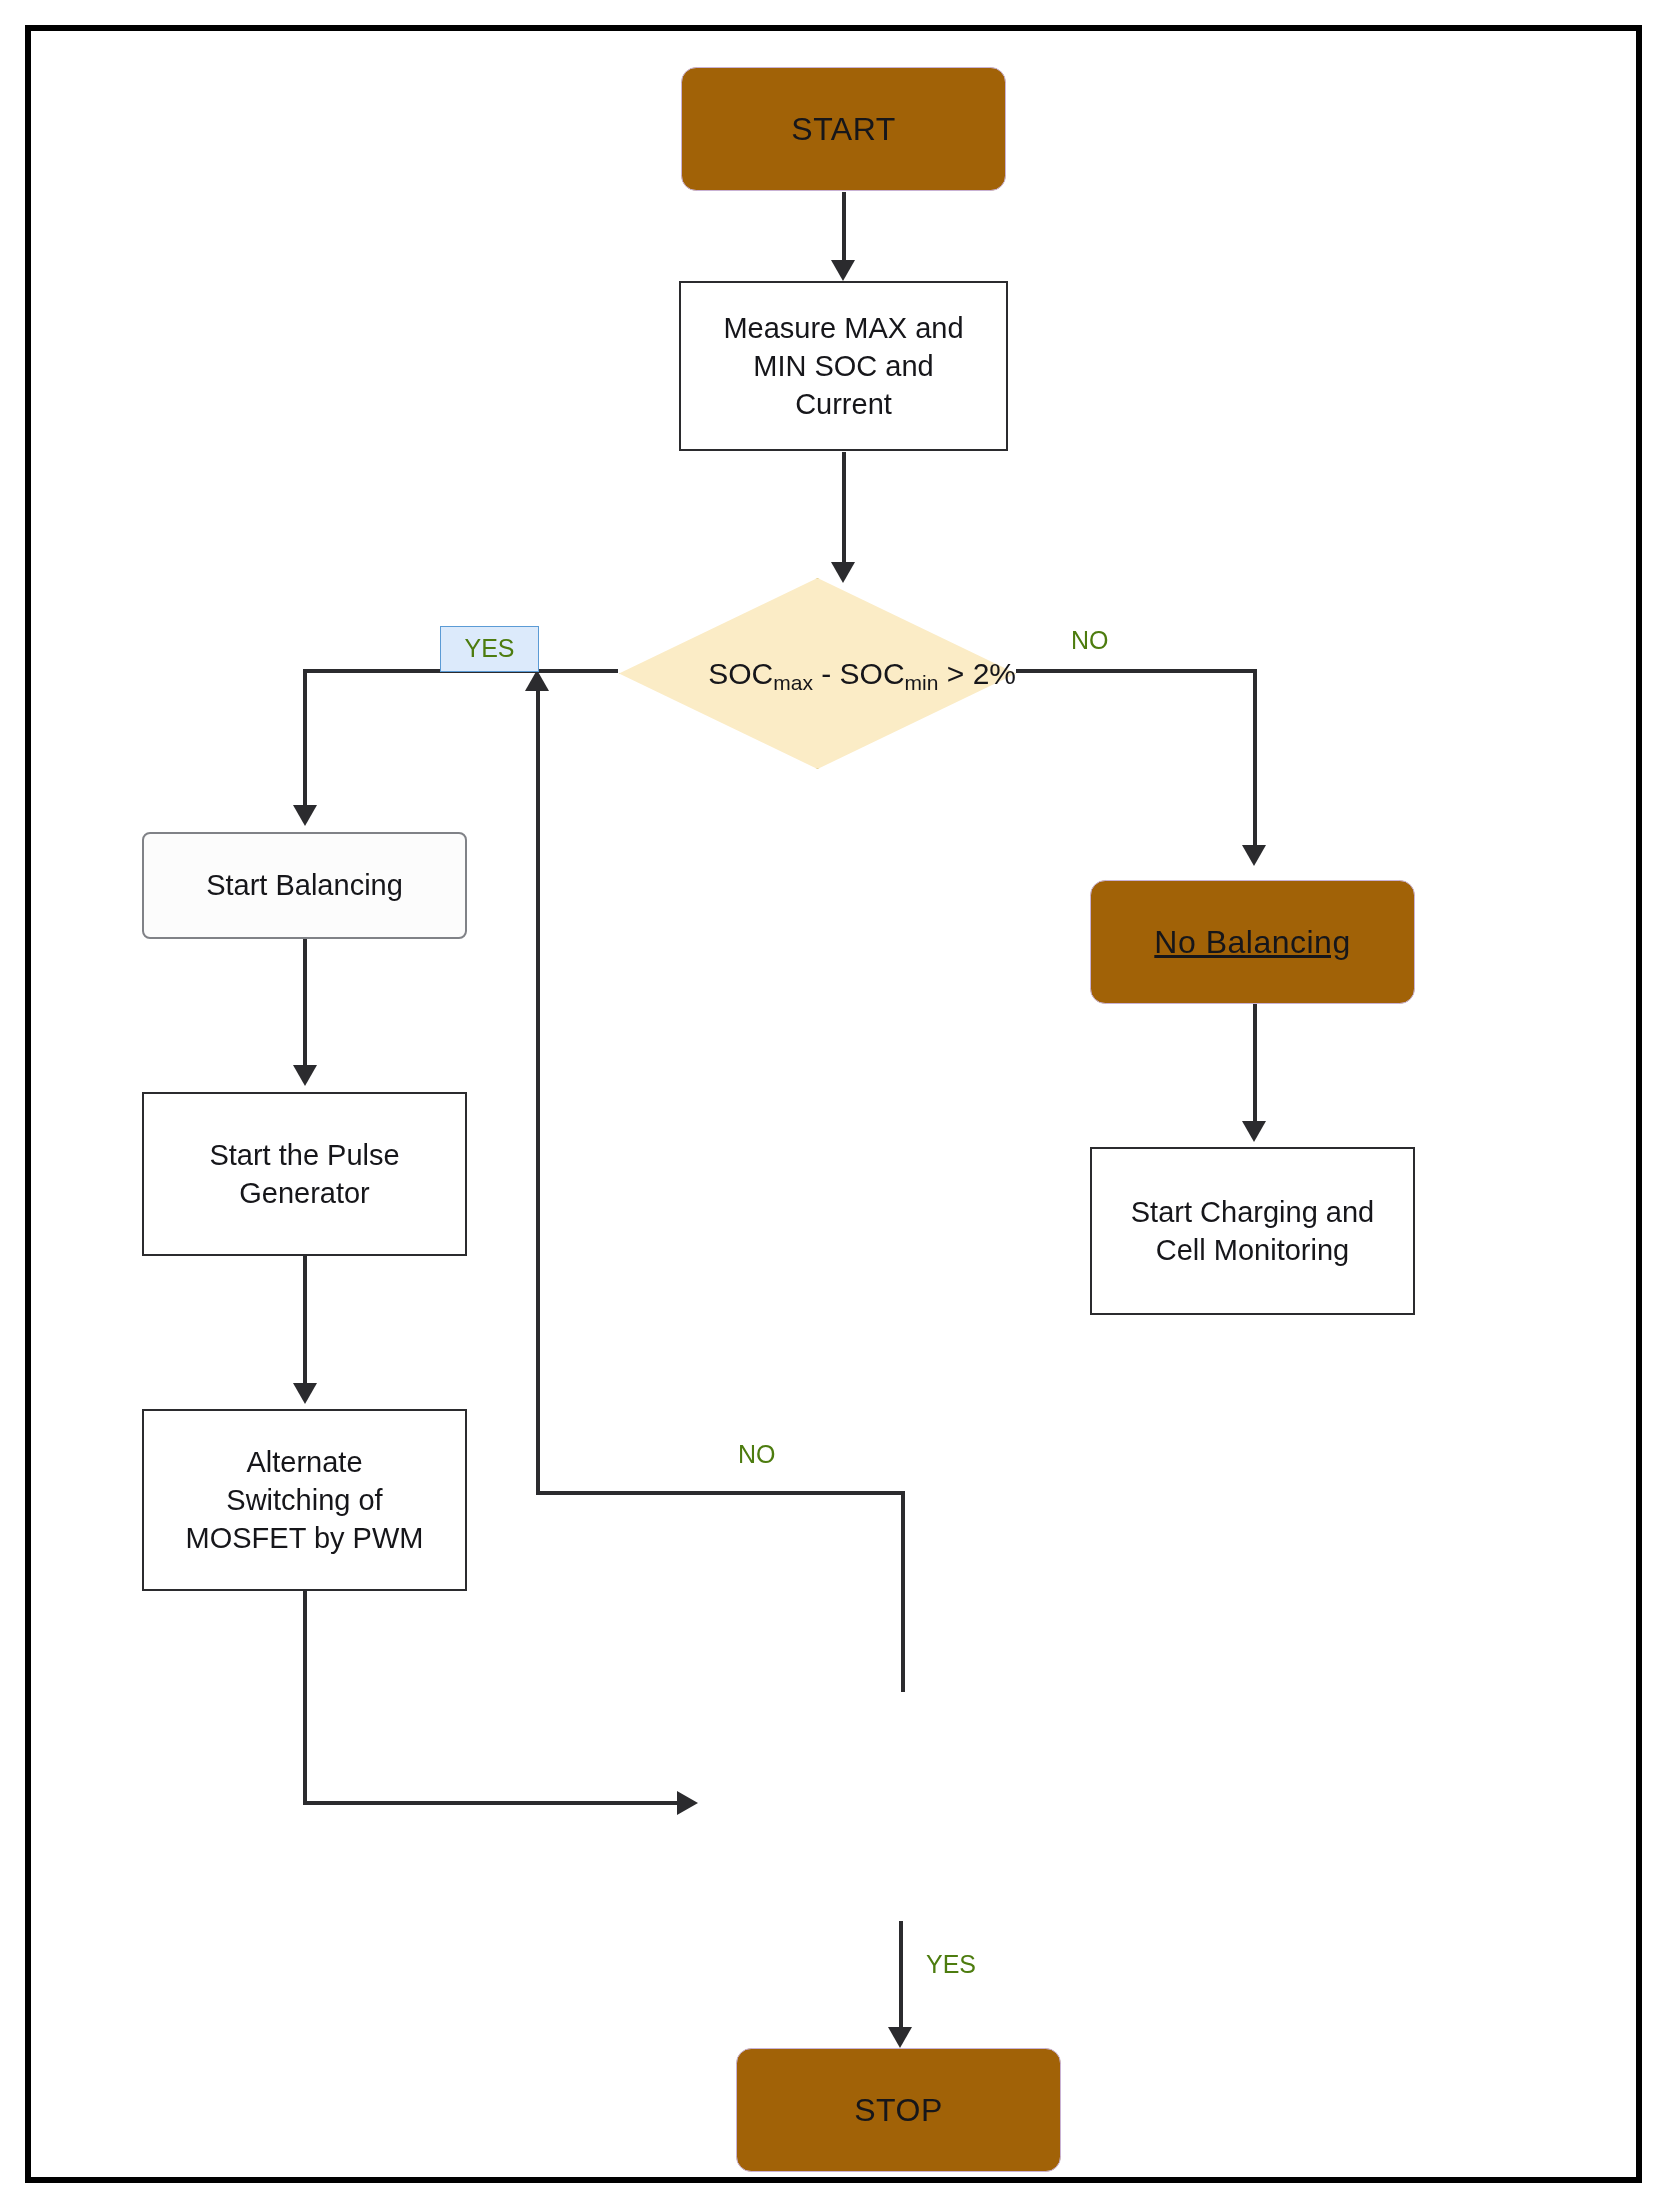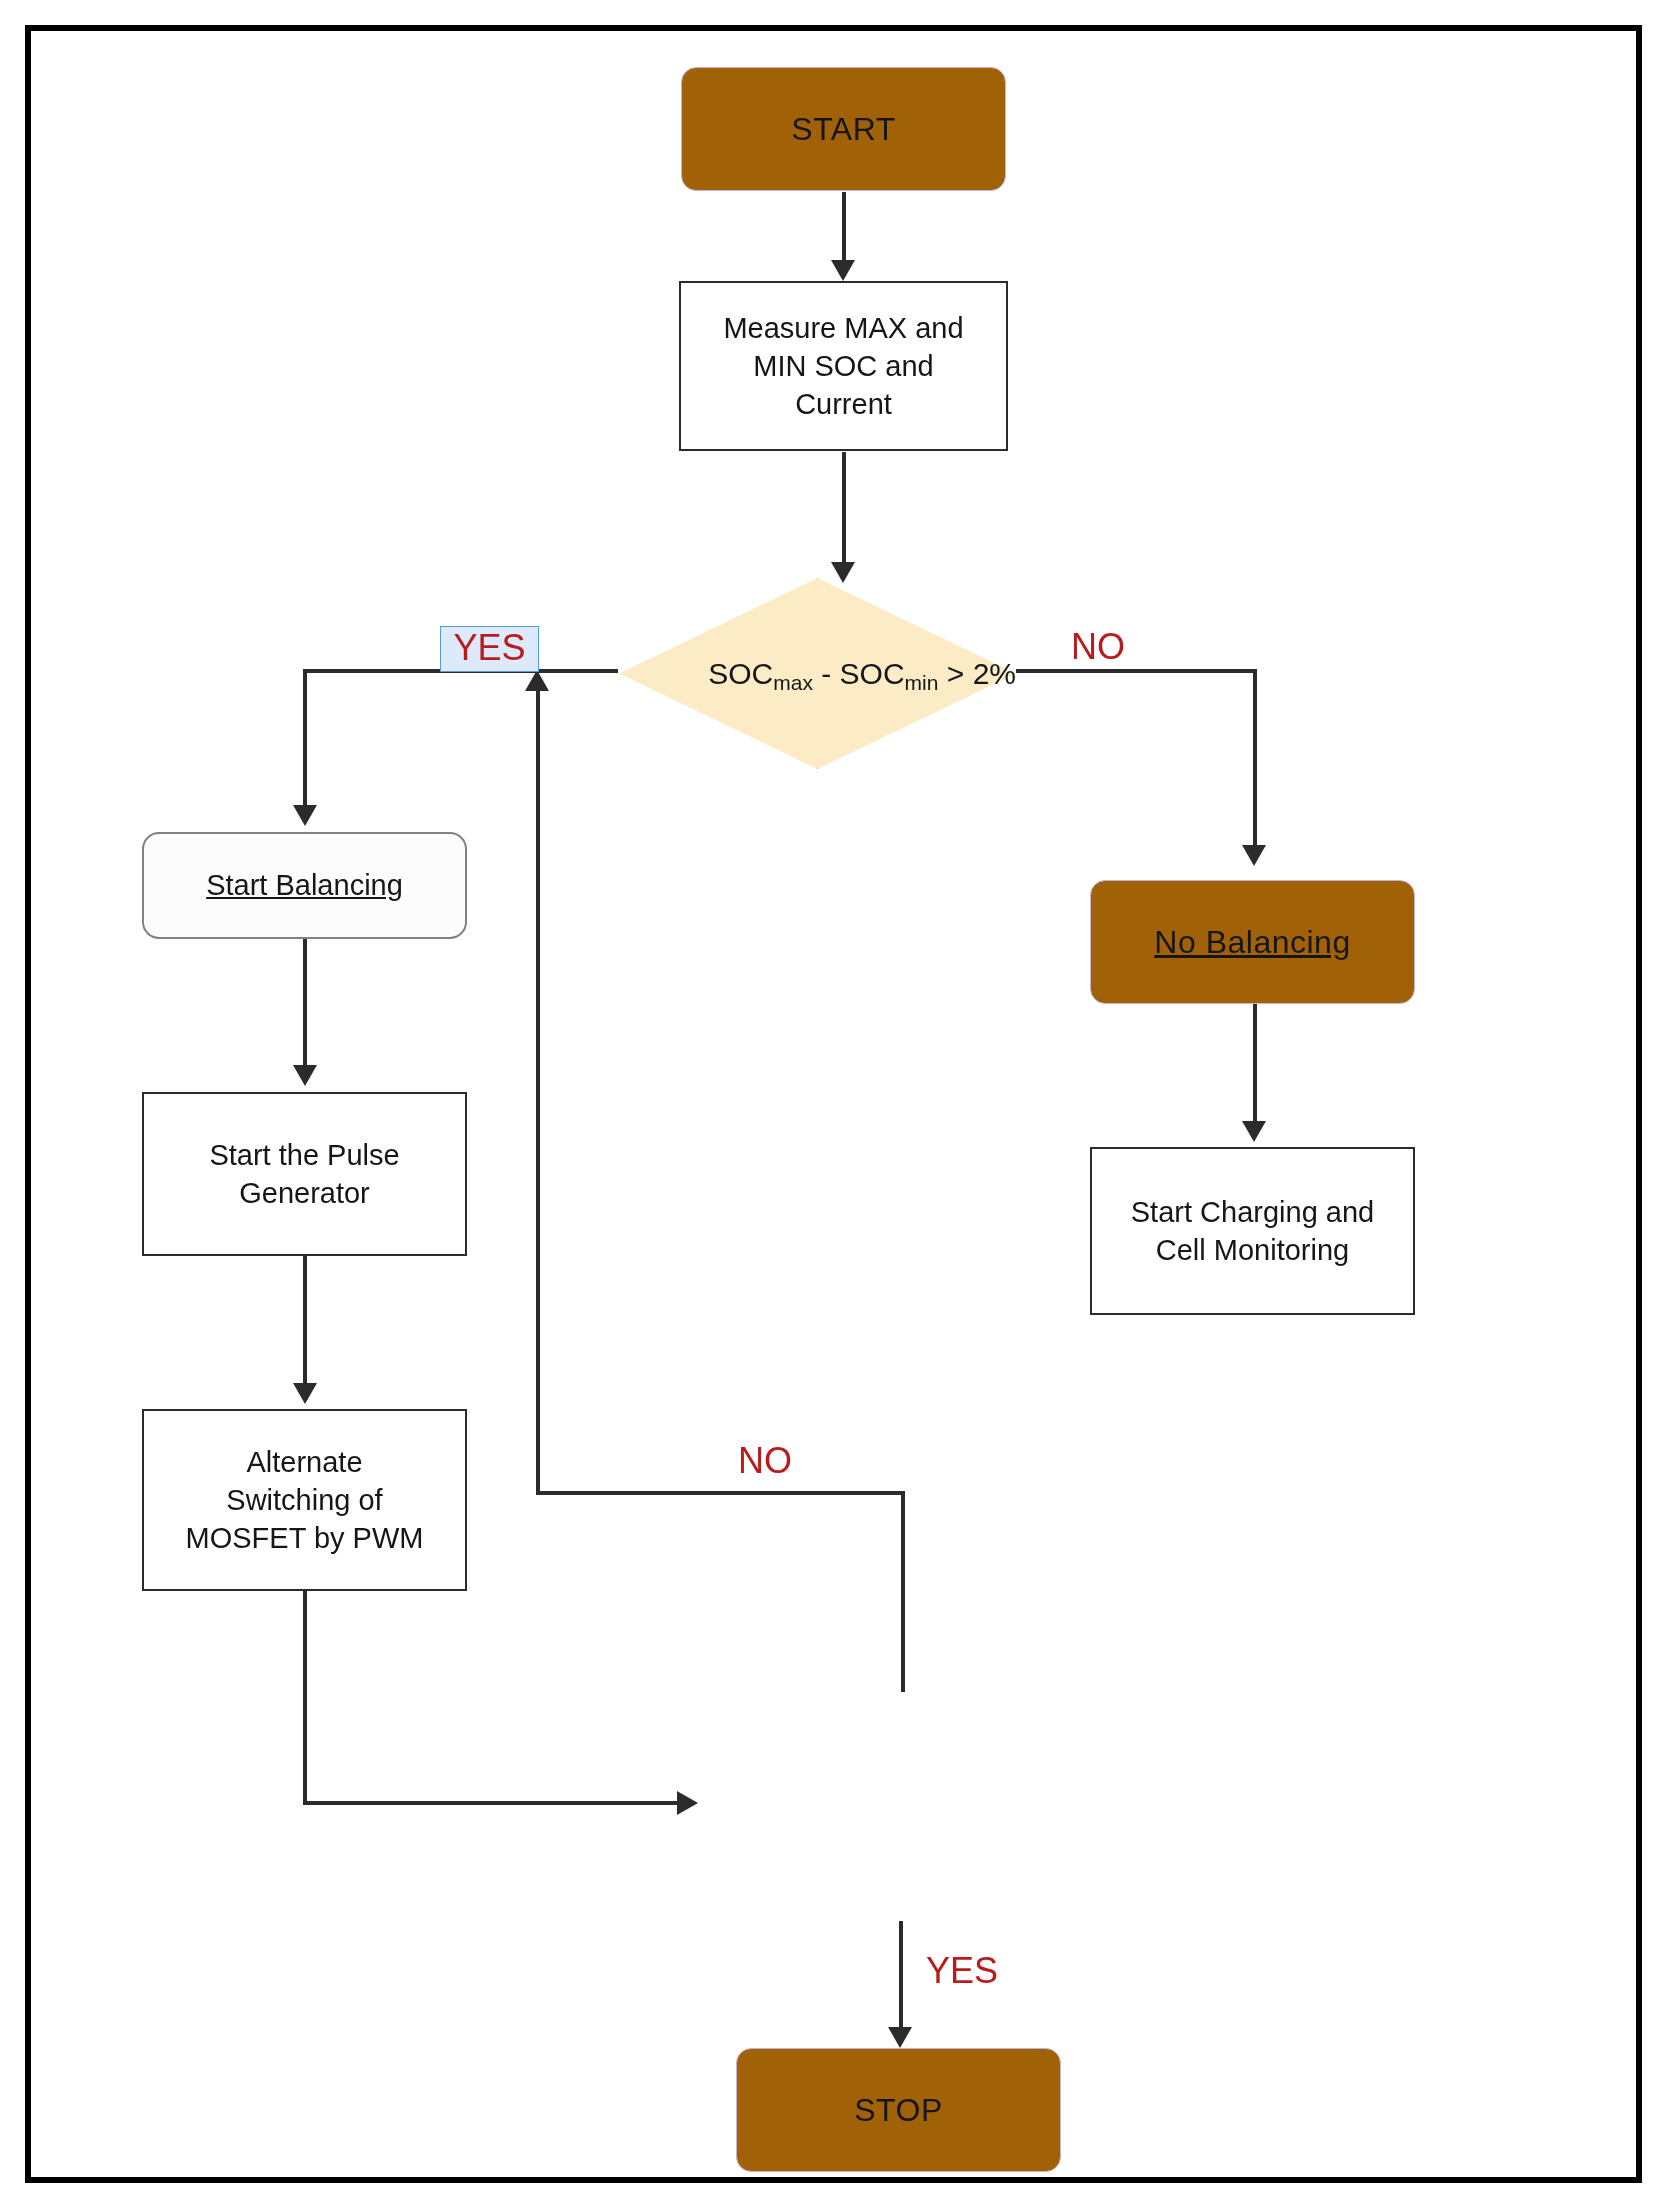--- a/index.html
+++ b/index.html
@@ -45,23 +45,22 @@
     background: #a16207;
     border: 1.9px solid #c9b2d4;
     border-radius: 15.3px;
     font-size: 32px;
     letter-spacing: 0.5px;
   }
   
   .rounded-proc {
     background: #fcfcfc;
     border: 2.4px solid #808287;
-    border-radius: 17px;
+    border-radius: 8px;
     font-size: 29px;
-    text-decoration: underline;
   }
   
   .process {
     background: #ffffff;
     border: 2.9px solid #2b2b2e;
     font-size: 29px;
   }
   
   .decision {
     background: transparent;
@@ -85,22 +84,22 @@
   }
   .decision .dtext sub {
     font-size: 0.70em;
     vertical-align: baseline;
     position: relative;
     top: 0.28em;
   }
   
   .edge-label {
     position: absolute;
-    font-size: 36px;
-    color: #b91c1c;
+    font-size: 25px;
+    color: #4d7c0f;
     z-index: 5;
     white-space: nowrap;
   }
   .edge-label.highlighted {
     background: #dceafb;
     border: 1.9px solid #5b9bd5;
     padding: 2.9px 11.5px 4.8px 11.5px;
     box-sizing: border-box;
   }
   

